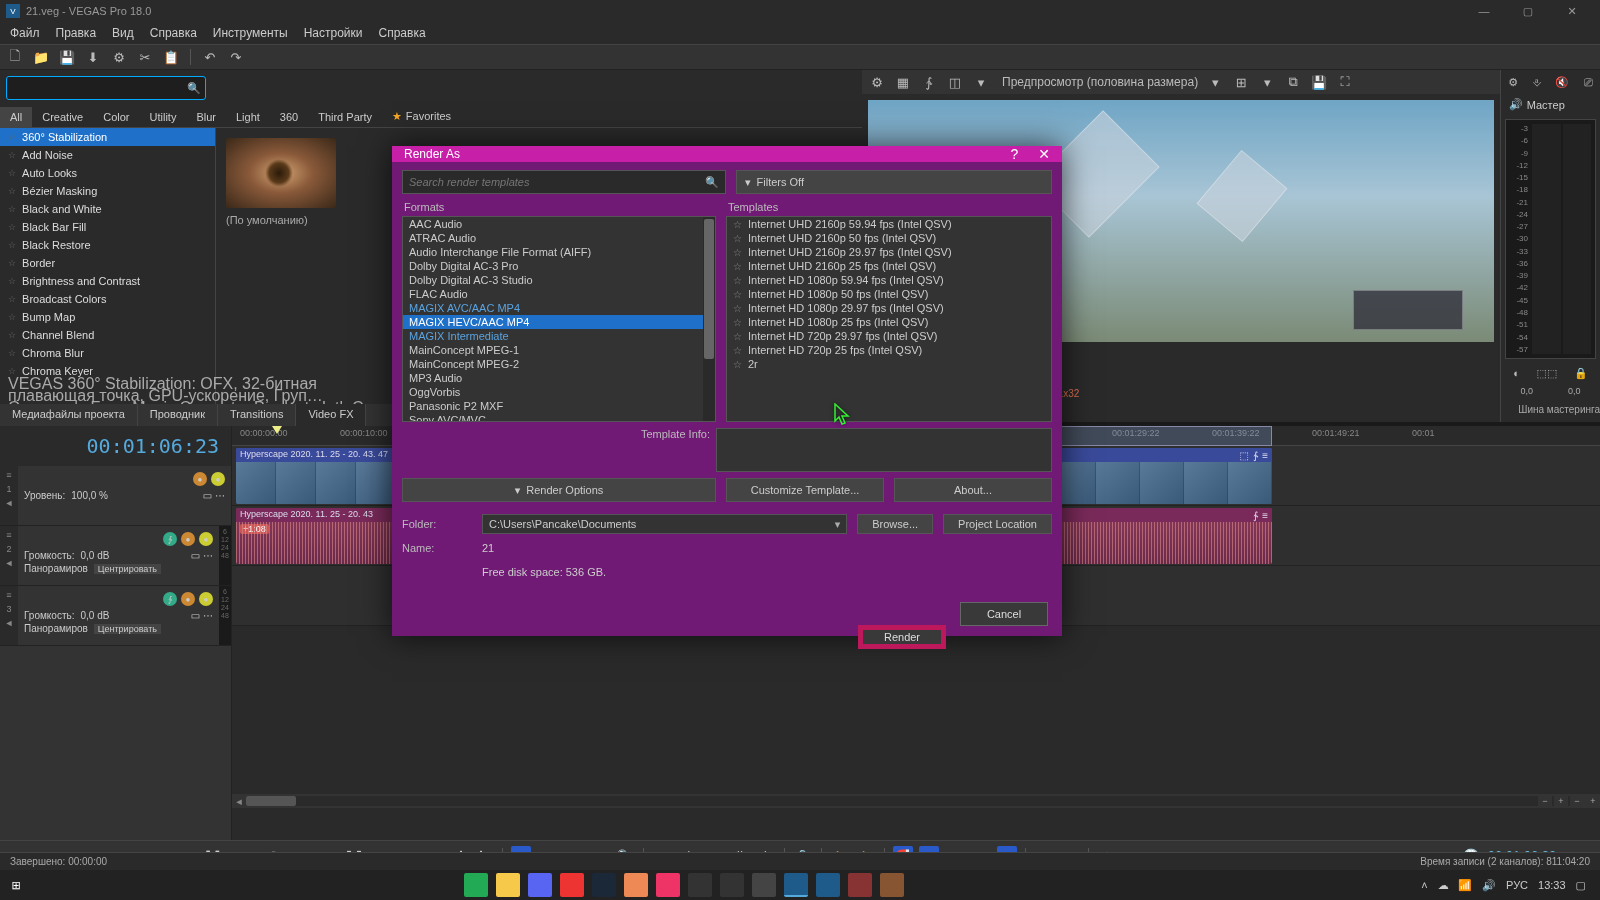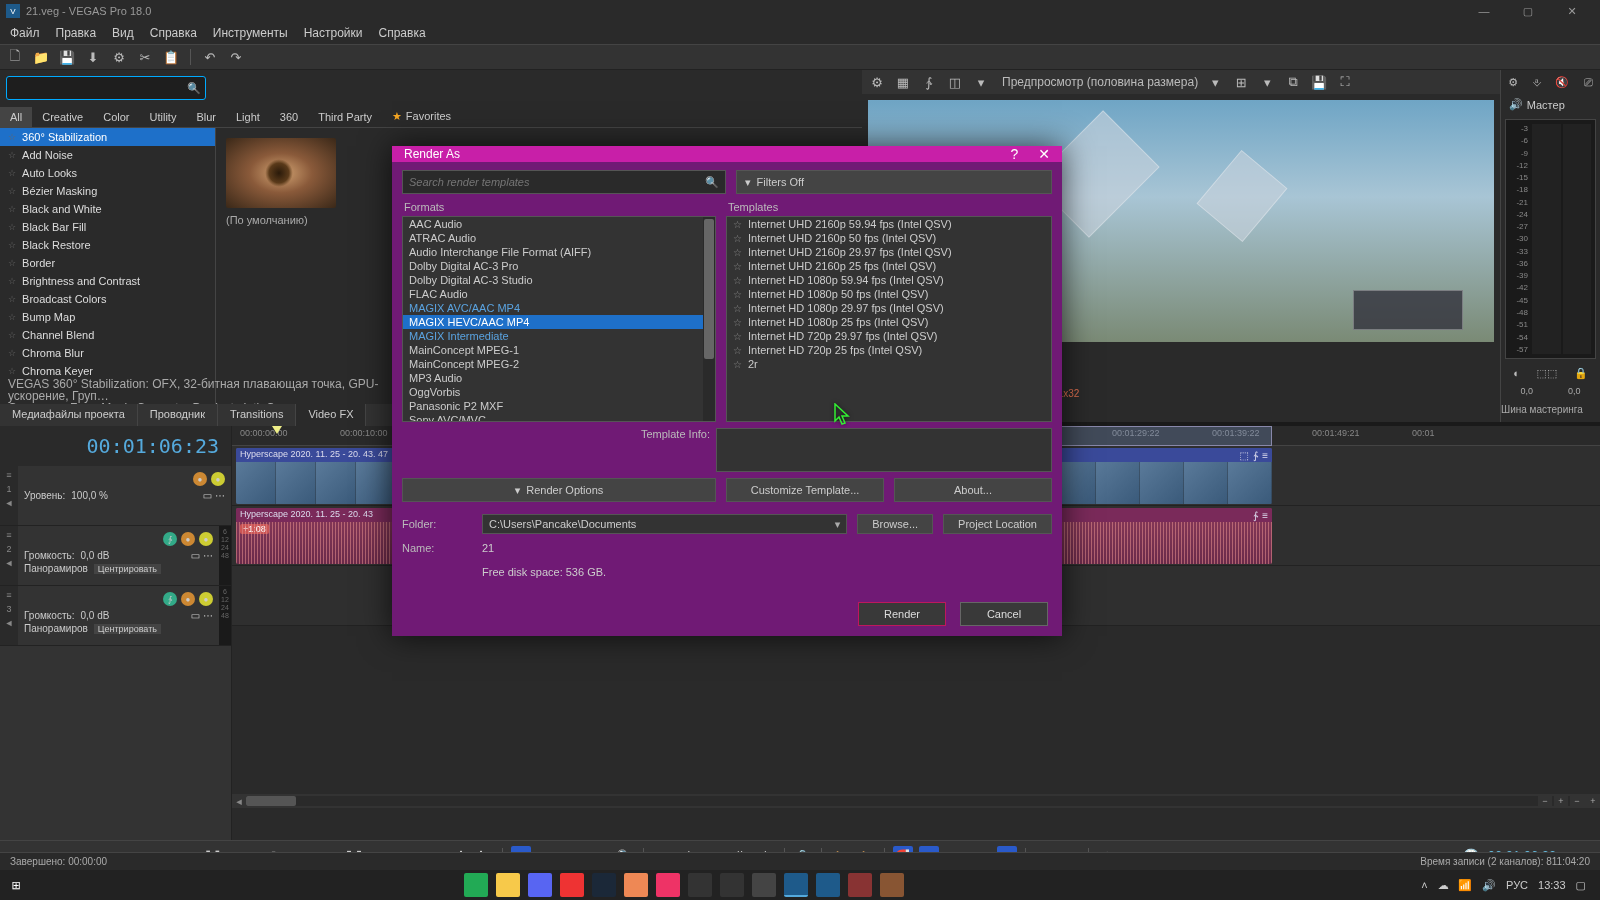--- a/index.html
+++ b/index.html
@@ -22,21 +22,21 @@
 .fx-tab .star { color:#f5a623; margin-right:4px;}
 .fx-body { flex:1; display:flex; overflow:hidden; }
 .fx-list { width:216px; background:#2a2a2a; border-right:1px solid #444; overflow:hidden; }
 .fx-item { padding:3px 8px; font-size:11px; display:flex; align-items:center; gap:6px; color:#ddd; }
 .fx-item.sel { background:#1e70c9; color:#fff; }
 .fx-item .star { color:#666; font-size:9px; }
 .fx-preview { flex:1; display:flex; flex-direction:column; align-items:flex-start; padding:10px; }
 .fx-thumb { width:110px; height:70px; background:radial-gradient(ellipse at 50% 50%, #d4a574 0%, #8a5a3a 40%, #3a2818 100%); border-radius:2px; position:relative; overflow:hidden;}
 .fx-thumb::after { content:""; position:absolute; left:35%; top:30%; width:28px; height:28px; background:radial-gradient(circle,#2a1a0a 0%,#5a3a1a 50%,transparent 70%); border-radius:50%;}
 .fx-thumb-label { margin-top:6px; font-size:11px; color:#aaa; }
-.fx-desc { position:absolute; top:378px; left:8px; font-size:12px; color:#aaa; width:380px; line-height:12px; }
+.fx-desc { position:absolute; top:378px; left:8px; font-size:16px; color:#aaa; width:380px; line-height:12px; }
 .fx-bottom-tabs { position:absolute; top:404px; left:0; height:22px; display:flex; font-size:11px; background:#333; width:862px; }
 .fx-bottom-tabs span { padding:4px 12px; color:#ccc; border-right:1px solid #444;}
 .fx-bottom-tabs span.active { background:#2a2a2a; }
 
 .right-panel { flex:1; display:flex; }
 .preview { flex:1; background:#2a2a2a; position:relative; }
 .preview-tb { height:24px; background:#333; display:flex; align-items:center; padding:0 6px; gap:8px; font-size:12px; color:#bbb;}
 .preview-tb .label { margin-left:4px; }
 .preview-img { margin:6px; height:242px; background:linear-gradient(180deg,#6fa5c5 0%,#a8c5d5 40%,#7a8a75 100%); position:relative; overflow:hidden;}
 .preview-img .blocks { position:absolute; inset:0; }
@@ -48,21 +48,21 @@
 
 .master { width:100px; background:#2a2a2a; border-left:1px solid #444; }
 .master-tb { height:24px; display:flex; align-items:center; justify-content:space-around; color:#bbb;}
 .master-title { padding:4px 8px; font-size:11px; color:#ccc; display:flex; align-items:center; gap:4px;}
 .meter-box { margin:4px; height:240px; background:#1a1a1a; border:1px solid #444; display:flex; gap:2px; padding:4px; position:relative;}
 .meter-scale { width:20px; display:flex; flex-direction:column; justify-content:space-between; font-size:8px; color:#888; text-align:right; padding-right:2px;}
 .meter-bar { flex:1; background:#222; position:relative;}
 .meter-fill { position:absolute; bottom:0; left:2px; right:2px; background:linear-gradient(180deg,#3a5 0%,#3a5 100%); }
 .master-ctrl { display:flex; justify-content:space-around; padding:4px; color:#bbb;}
 .master-vals { display:flex; justify-content:space-around; font-size:9px; color:#aaa; padding:2px;}
-.master-lbl { text-align:left; font-size:10px; color:#aaa; padding-top:6px;}
+.master-lbl { text-align:right; font-size:10px; color:#aaa; padding-top:6px;}
 
 .timeline-area { position:absolute; top:426px; left:0; right:0; bottom:60px; background:#2a2a2a; display:flex; }
 .tl-left { width:232px; background:#333; border-right:1px solid #222;}
 .tc-display { height:40px; display:flex; align-items:center; justify-content:flex-end; padding-right:12px; font-size:20px; color:#5ad; font-family:monospace; background:#2a2a2a;}
 .track-head { height:60px; border-bottom:1px solid #222; display:flex; background:#333; position:relative;}
 .track-head.audio { height:60px; }
 .track-num { width:18px; background:#2a2a2a; display:flex; flex-direction:column; align-items:center; justify-content:flex-start; color:#888; font-size:9px; padding-top:4px; gap:4px;}
 .track-ctrl { flex:1; padding:4px 6px; font-size:10px; color:#ccc;}
 .track-ctrl .row1 { display:flex; justify-content:space-between; align-items:center; height:18px;}
 .track-ctrl .icons { display:flex; gap:4px; }
@@ -134,21 +134,21 @@
 .m-btn.wide { flex:1;}
 .m-form { margin-top:10px; font-size:11px; color:#bbb;}
 .m-form-row { display:flex; align-items:center; height:24px; gap:10px;}
 .m-form-row .lbl { width:70px;}
 .m-form-row .val { flex:1; background:transparent; color:#ccc;}
 .m-form-row .combo { flex:1; background:#333; border:1px solid #555; height:20px; display:flex; align-items:center; padding:0 6px; position:relative; color:#ccc;}
 .m-form-row .combo::after { content:"▾"; position:absolute; right:6px; color:#aaa;}
 .m-form-row .btn-sm { background:#444; border:1px solid #555; padding:0 14px; height:20px; display:flex; align-items:center; color:#ccc;}
 .m-footer { display:flex; justify-content:flex-end; gap:14px; padding:10px 14px;}
 .m-footer .btn { width:88px; height:24px; background:#393939; border:1px solid #666; color:#ddd; display:flex; align-items:center; justify-content:center; font-size:11px;}
-.m-footer .btn.primary { border:1px solid #be185d;}
+.m-footer .btn.primary { border:5px solid #be185d;margin-top:23px;}
 
 .cursor-arrow { position:absolute; left:834px; top:403px; z-index:60; pointer-events:none;}
 .cursor-arrow svg { filter:drop-shadow(0 0 2px rgba(0,0,0,.6));}
 
 .hscroll { position:absolute; left:232px; right:12px; bottom:92px; height:14px; background:#333; display:flex; align-items:center;}
 .hscroll .arr { width:14px; text-align:center; color:#888;}
 .hscroll .tr { flex:1; background:#2a2a2a; height:10px; position:relative;}
 .hscroll .th { position:absolute; left:0; width:50px; top:0; bottom:0; background:#555; border-radius:2px;}
 .zoom-btns { position:absolute; right:0; bottom:92px; height:14px; display:flex; gap:2px;}
 .zoom-btns span { width:14px; height:14px; background:#333; color:#aaa; display:flex; align-items:center; justify-content:center; font-size:9px;}

